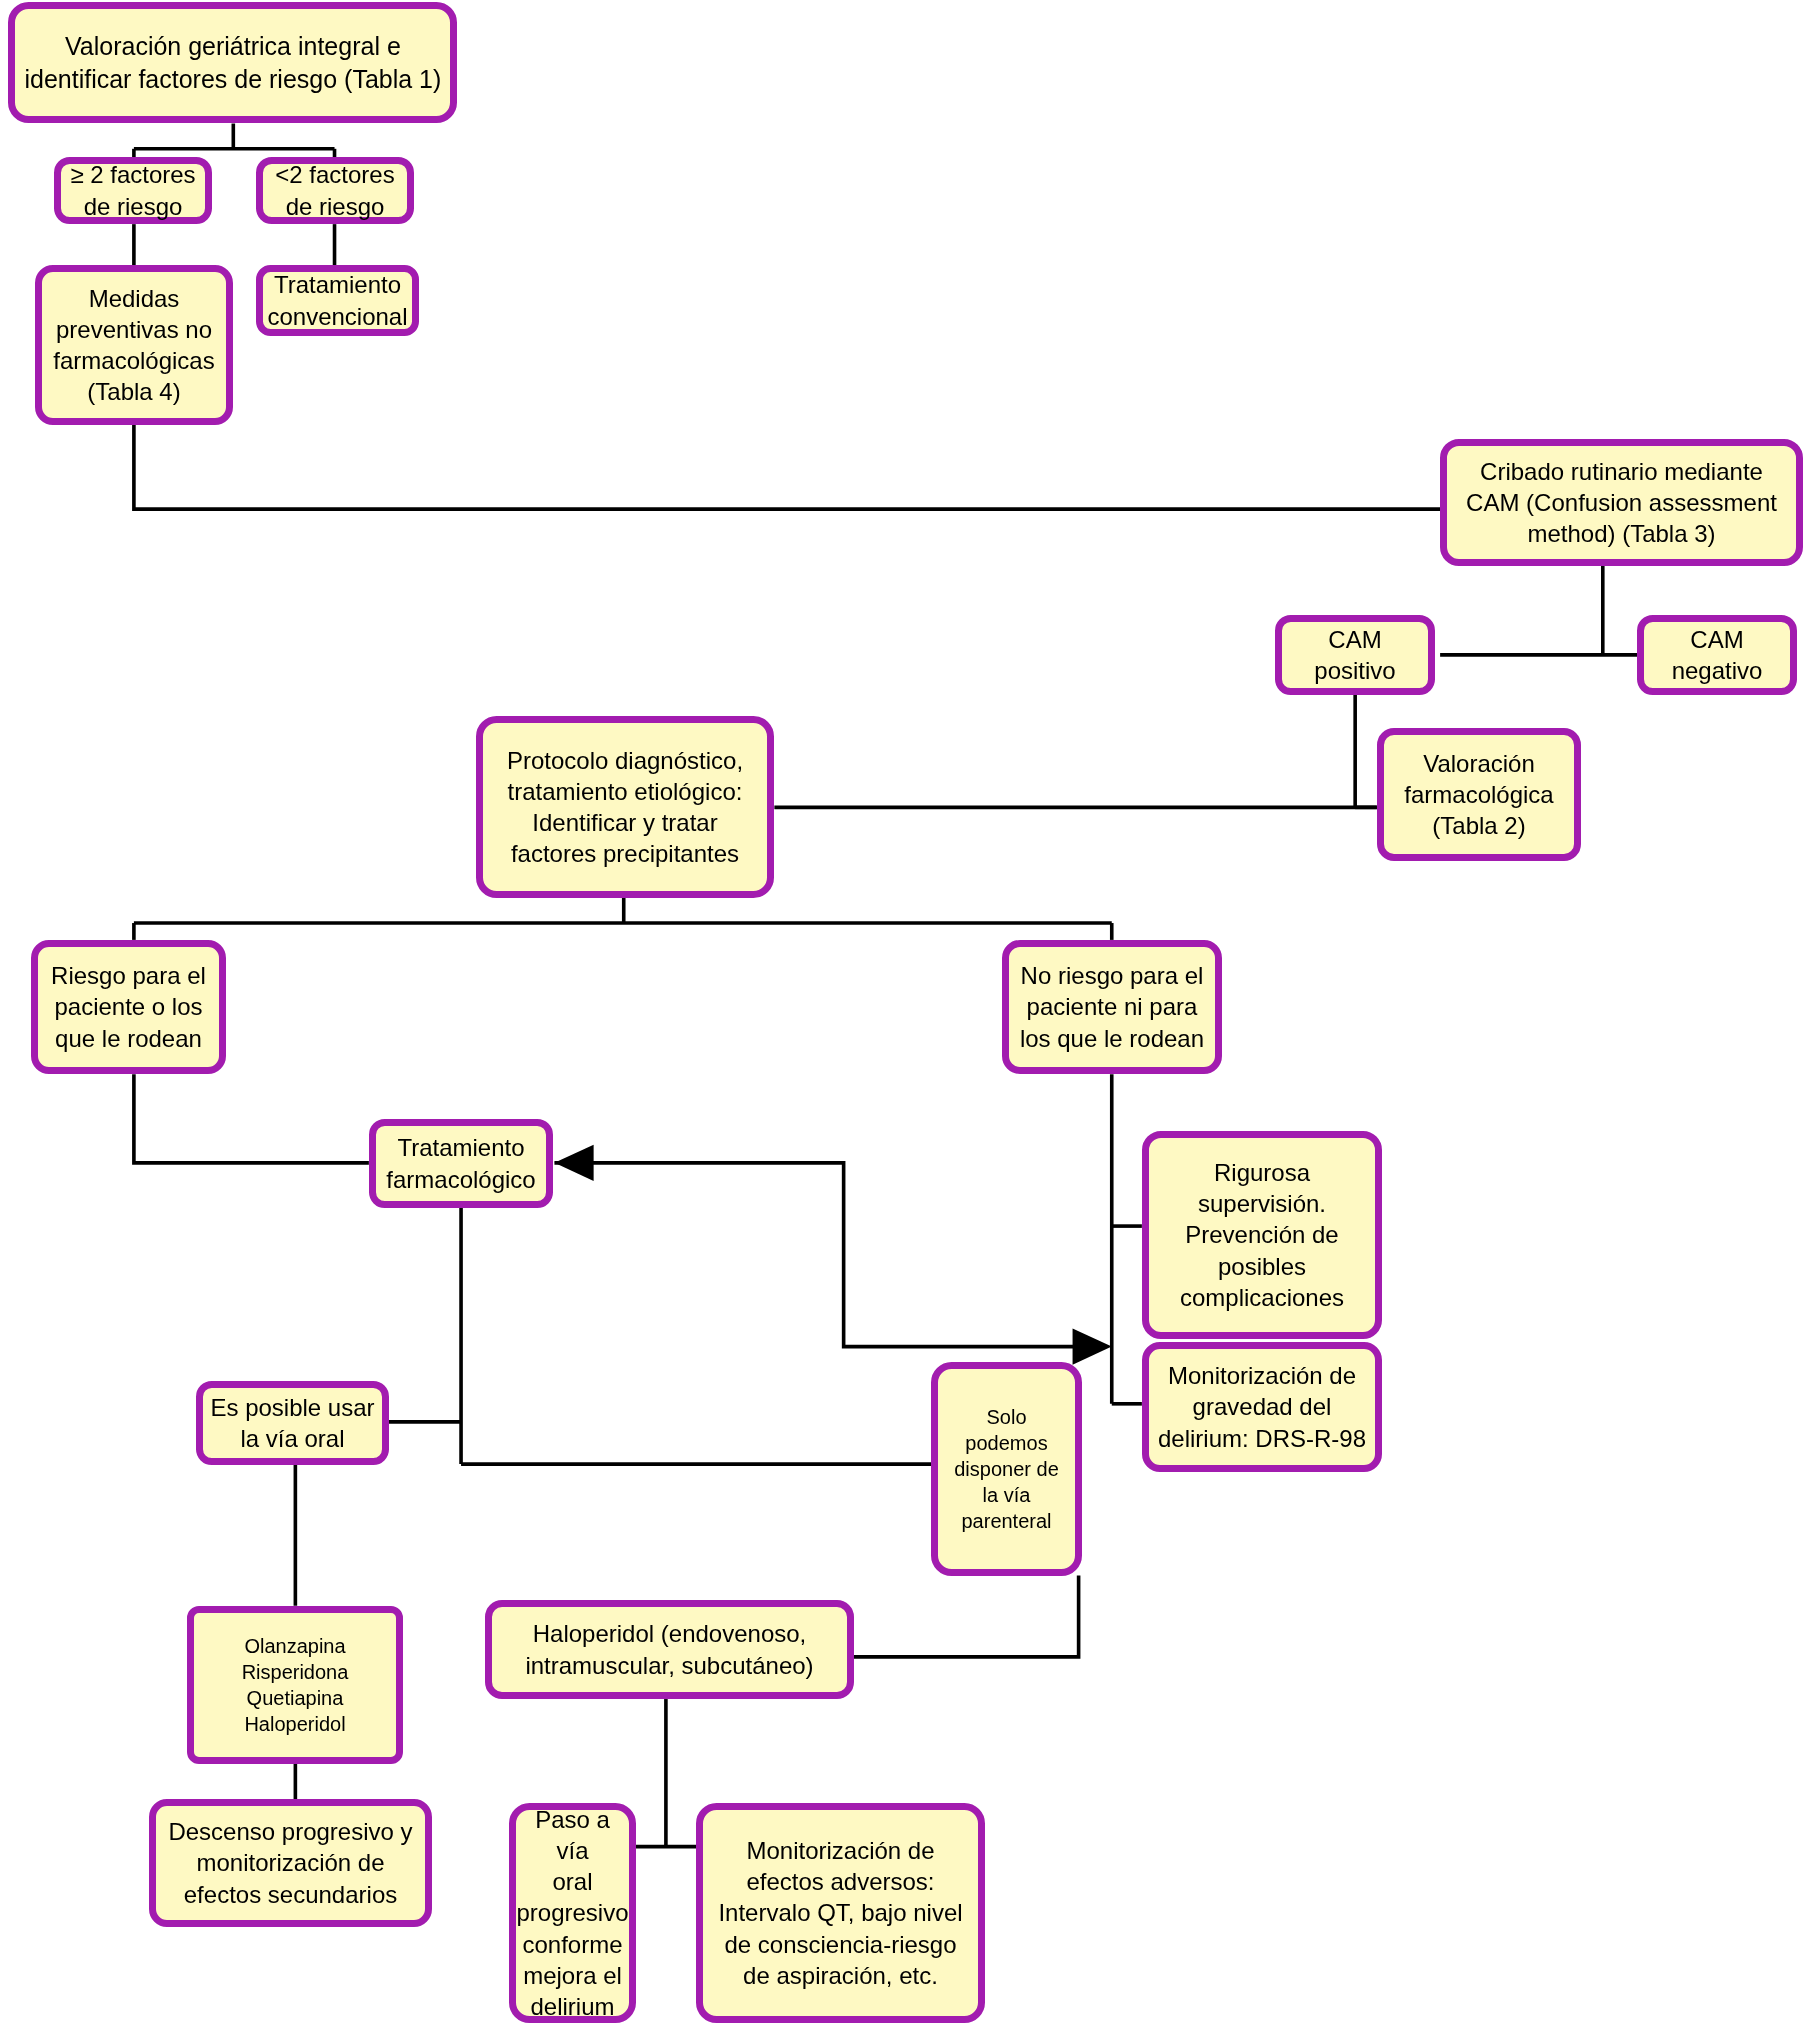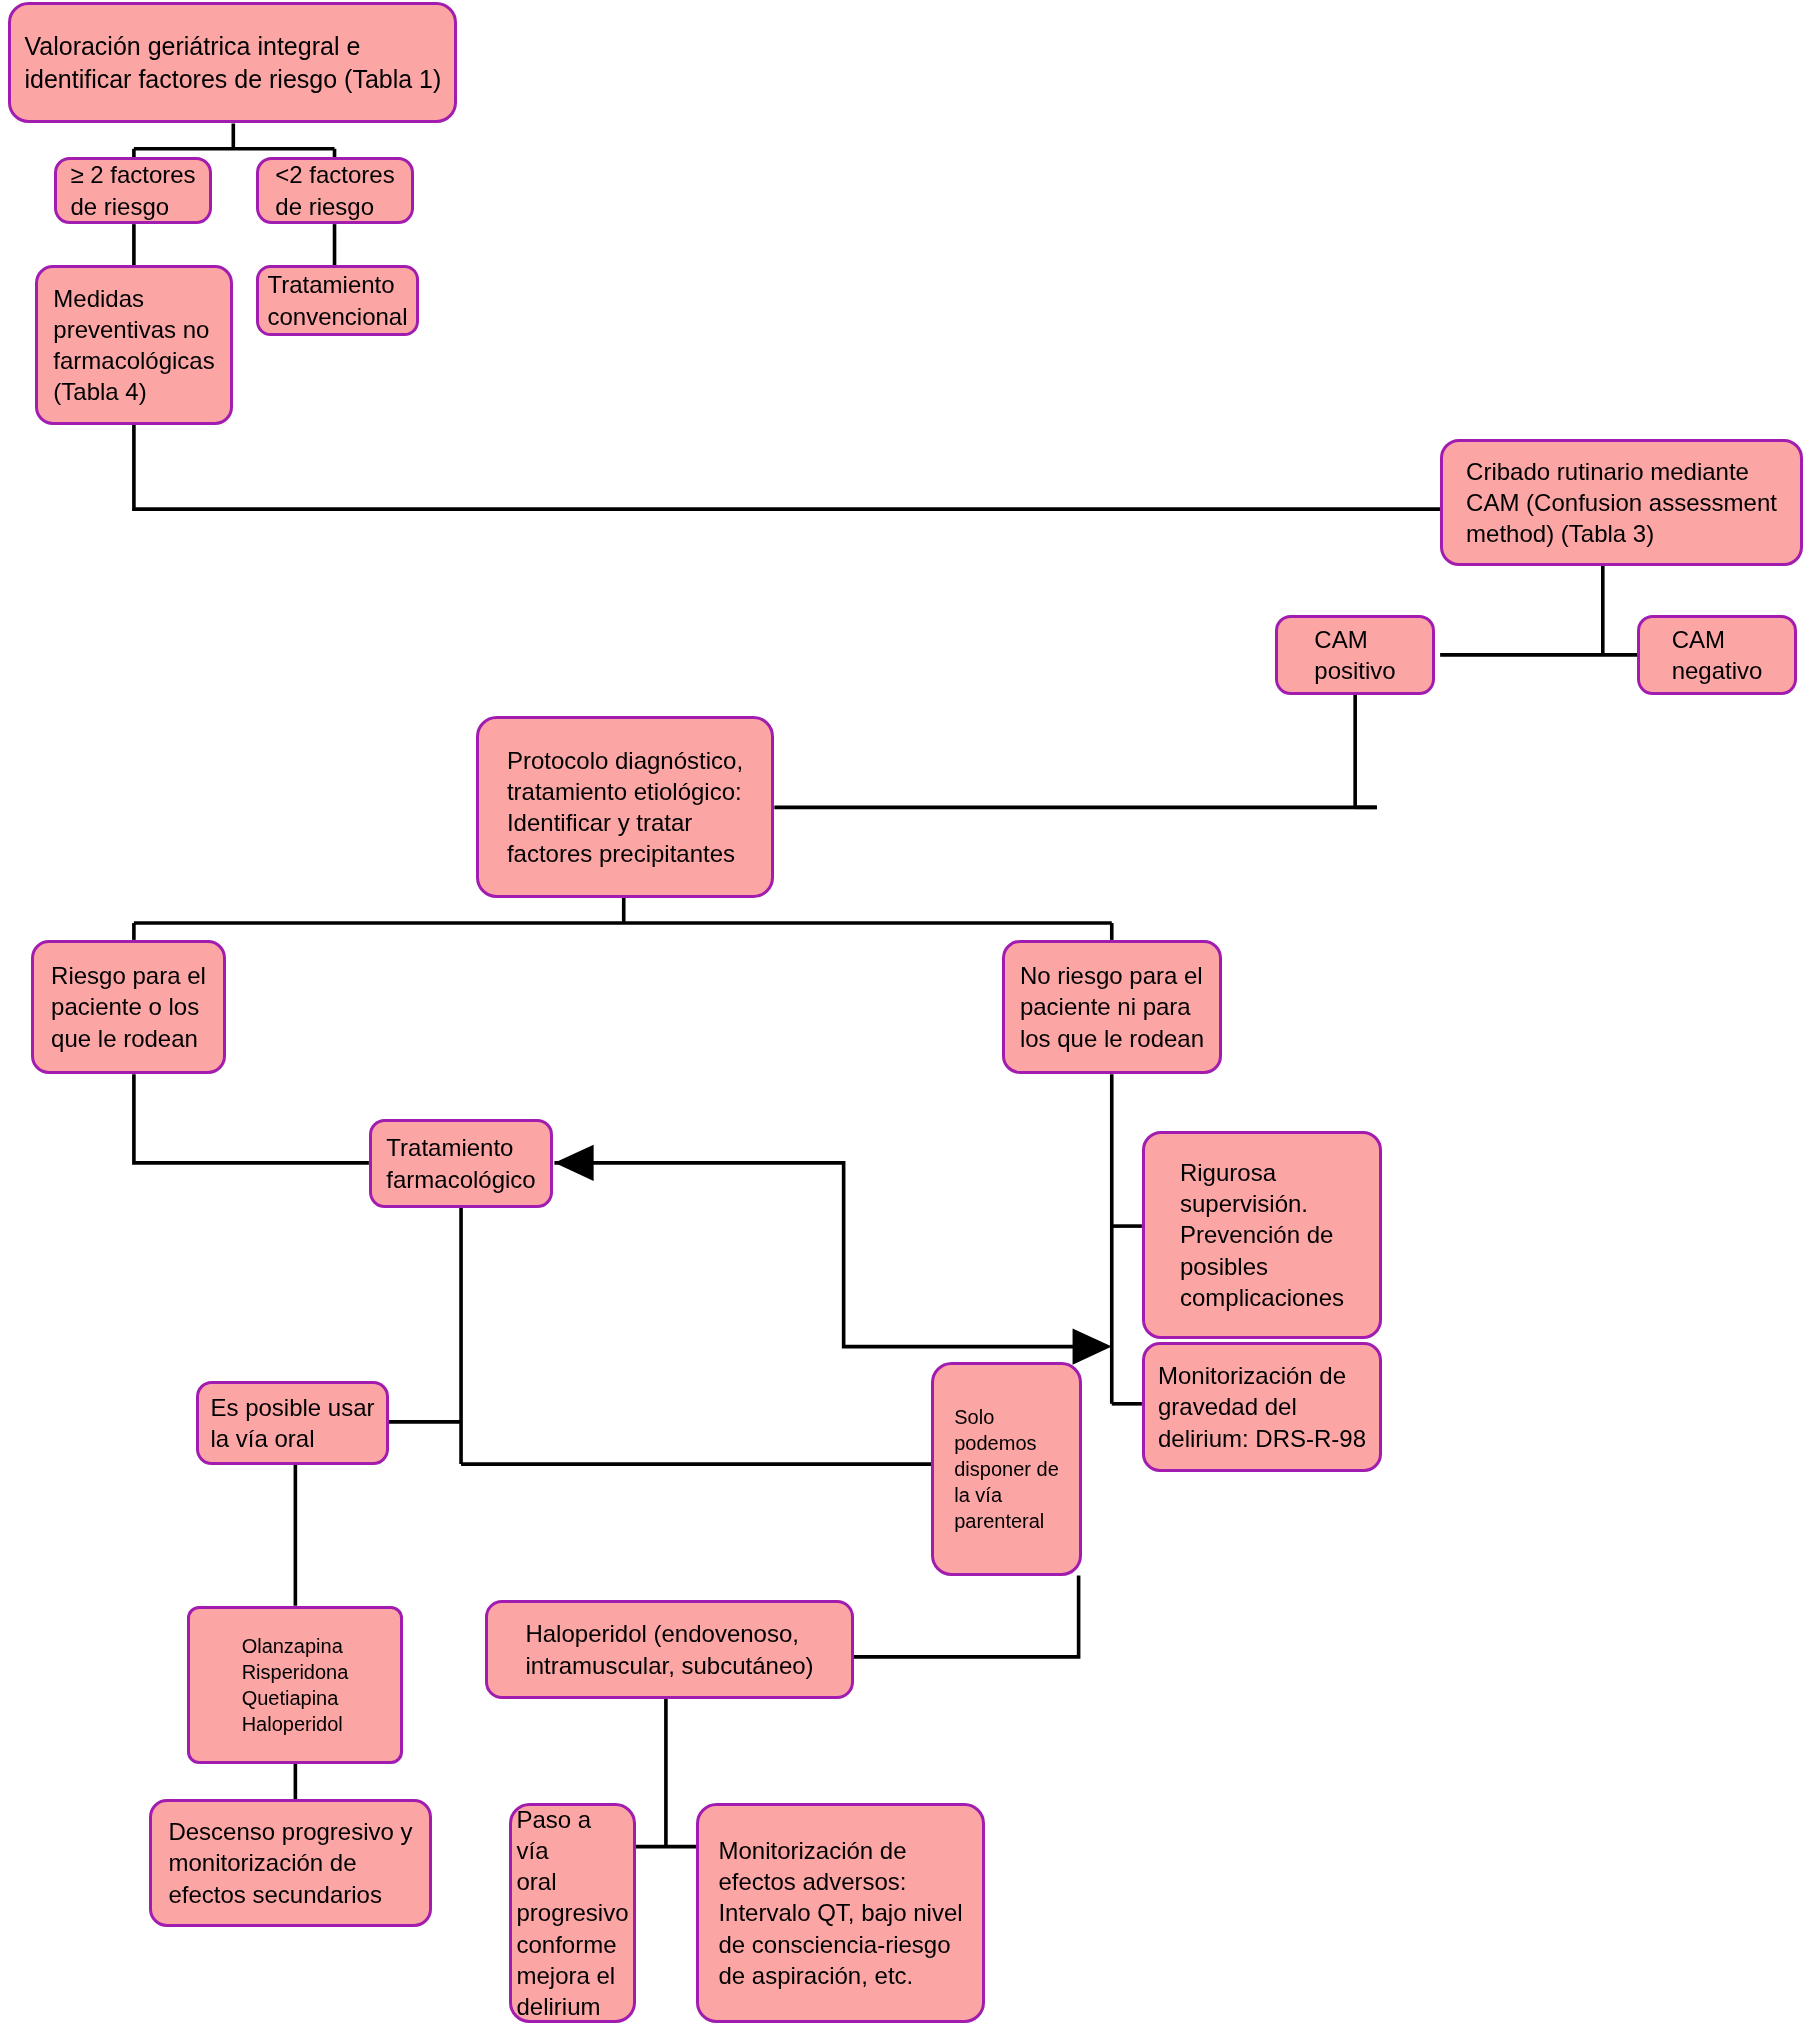--- a/index.html
+++ b/index.html
@@ -11,27 +11,27 @@
     position: relative;
     width: 1812px;
     height: 2025px;
     background: #ffffff;
     font-family: "Liberation Sans", sans-serif;
     overflow: hidden;
   }
   .node {
     position: absolute;
     box-sizing: border-box;
-    background: #fca5a5;
-    border: 3px solid #a21caf;
+    background: #fef9c3;
+    border: 7px solid #a21caf;
     border-radius: 23px;
     display: flex;
     align-items: center;
     justify-content: center;
-    text-align: left;
+    text-align: center;
     color: #000000;
     font-size: 24px;
     line-height: 1.30;
     padding: 3.6px 7.2px;
     white-space: pre-line;
     z-index: 5;
   }
   svg#edges {
     position: absolute;
     left: 0;
@@ -128,20 +128,23 @@
 positivo</div>
 
   <div class="node" style="left:1637px; top:615px; width:160px; height:80px; border-radius:15.7px; font-size:24px;">CAM
 negativo</div>
 
   <div class="node" style="left:476px; top:716px; width:298px; height:182px; border-radius:20.5px; font-size:24px;">Protocolo diagnóstico,
 tratamiento etiológico:
 Identificar y tratar
 factores precipitantes</div>
 
+  <div class="node" style="left:1377px; top:728px; width:204px; height:133px; border-radius:17px; font-size:24px;">Valoración
+farmacológica
+(Tabla 2)</div>
 
   <div class="node" style="left:31px; top:940px; width:195px; height:134px; border-radius:18px; font-size:24px;">Riesgo para el
 paciente o los
 que le rodean</div>
 
   <div class="node" style="left:1002px; top:940px; width:220px; height:134px; border-radius:18px; font-size:24px;">No riesgo para el
 paciente ni para
 los que le rodean</div>
 
   <div class="node" style="left:369px; top:1119px; width:184px; height:89px; border-radius:15.7px; font-size:24px;">Tratamiento

